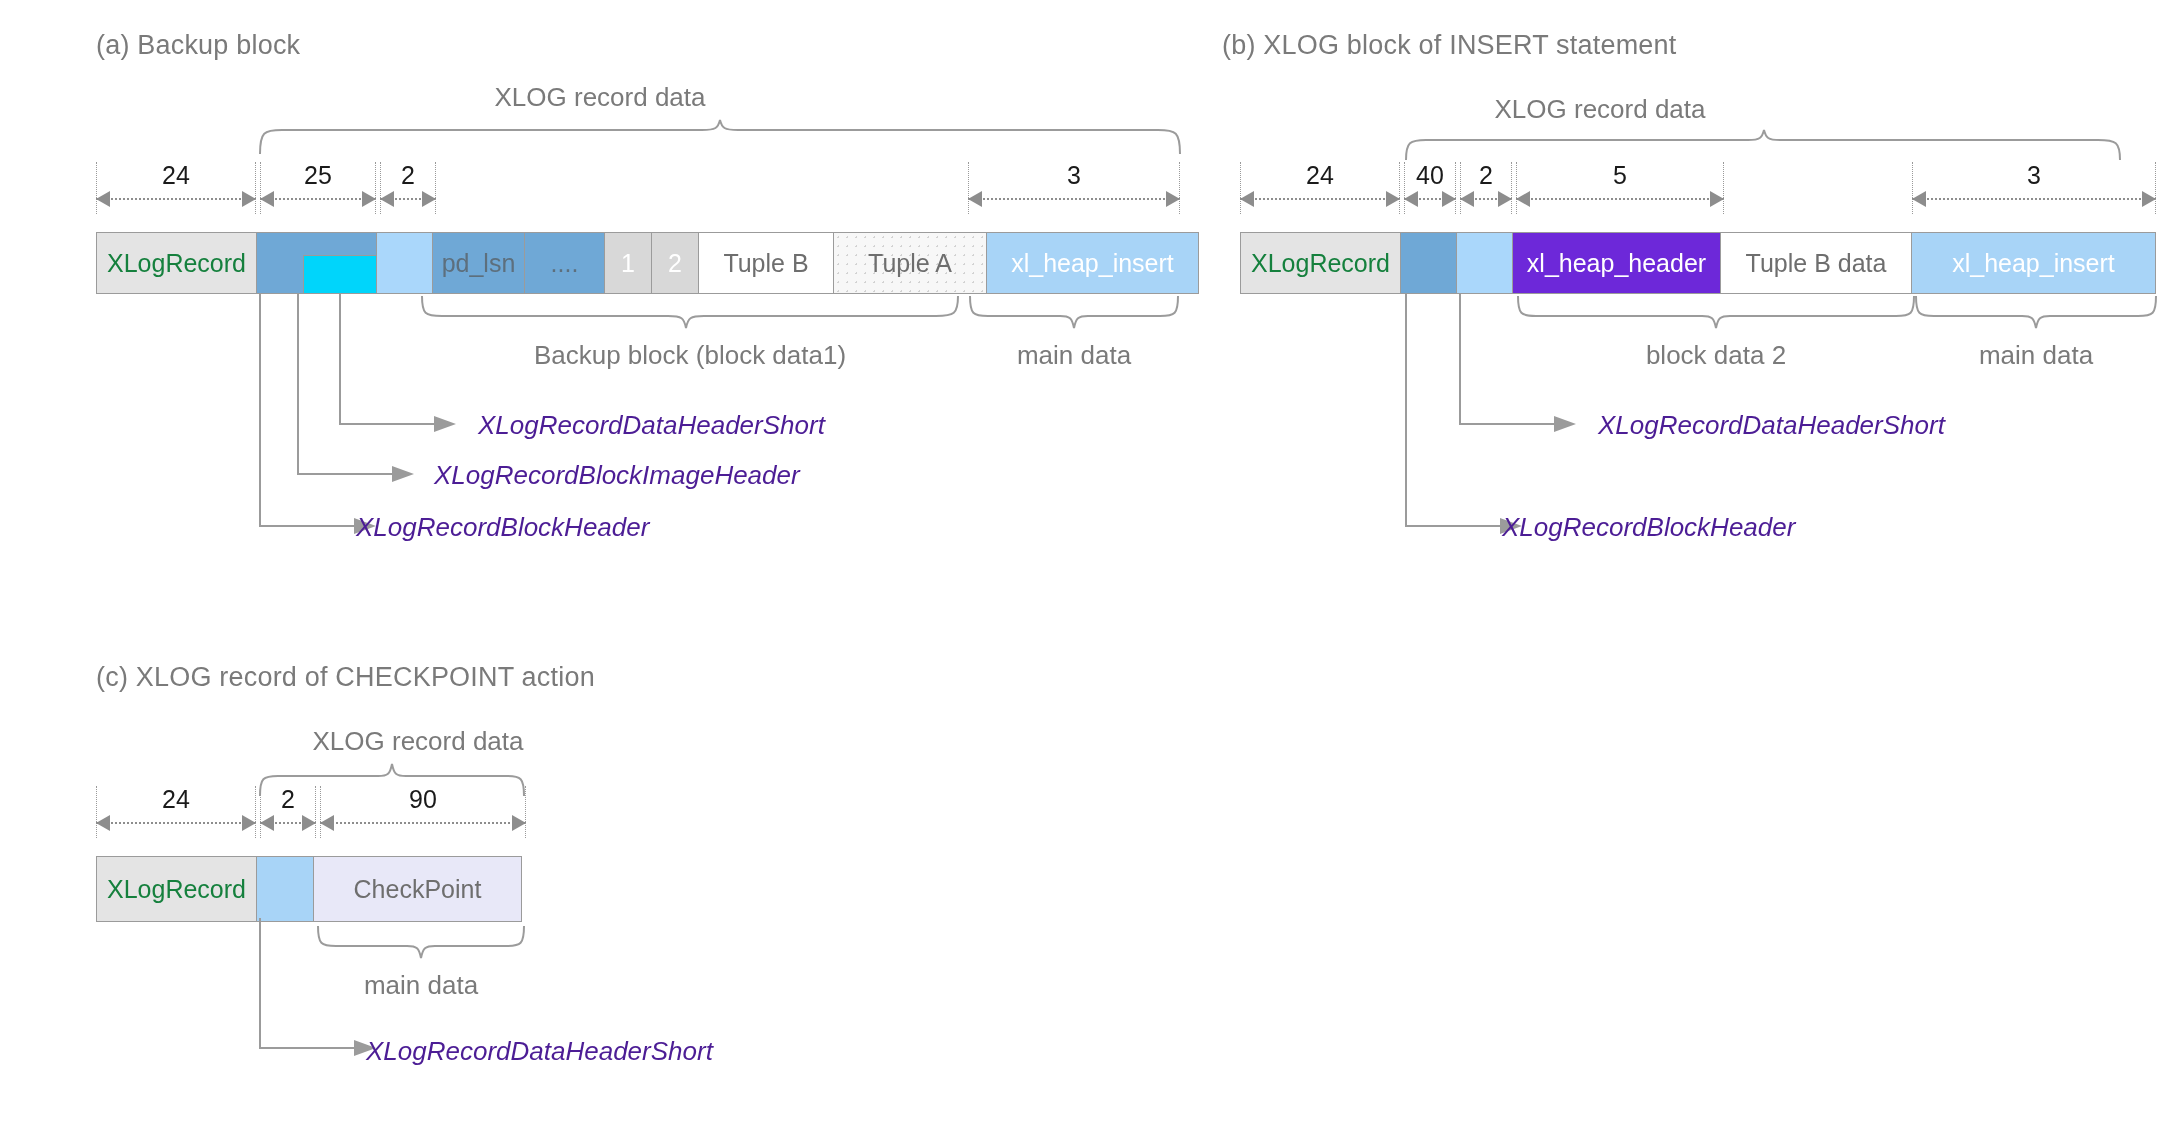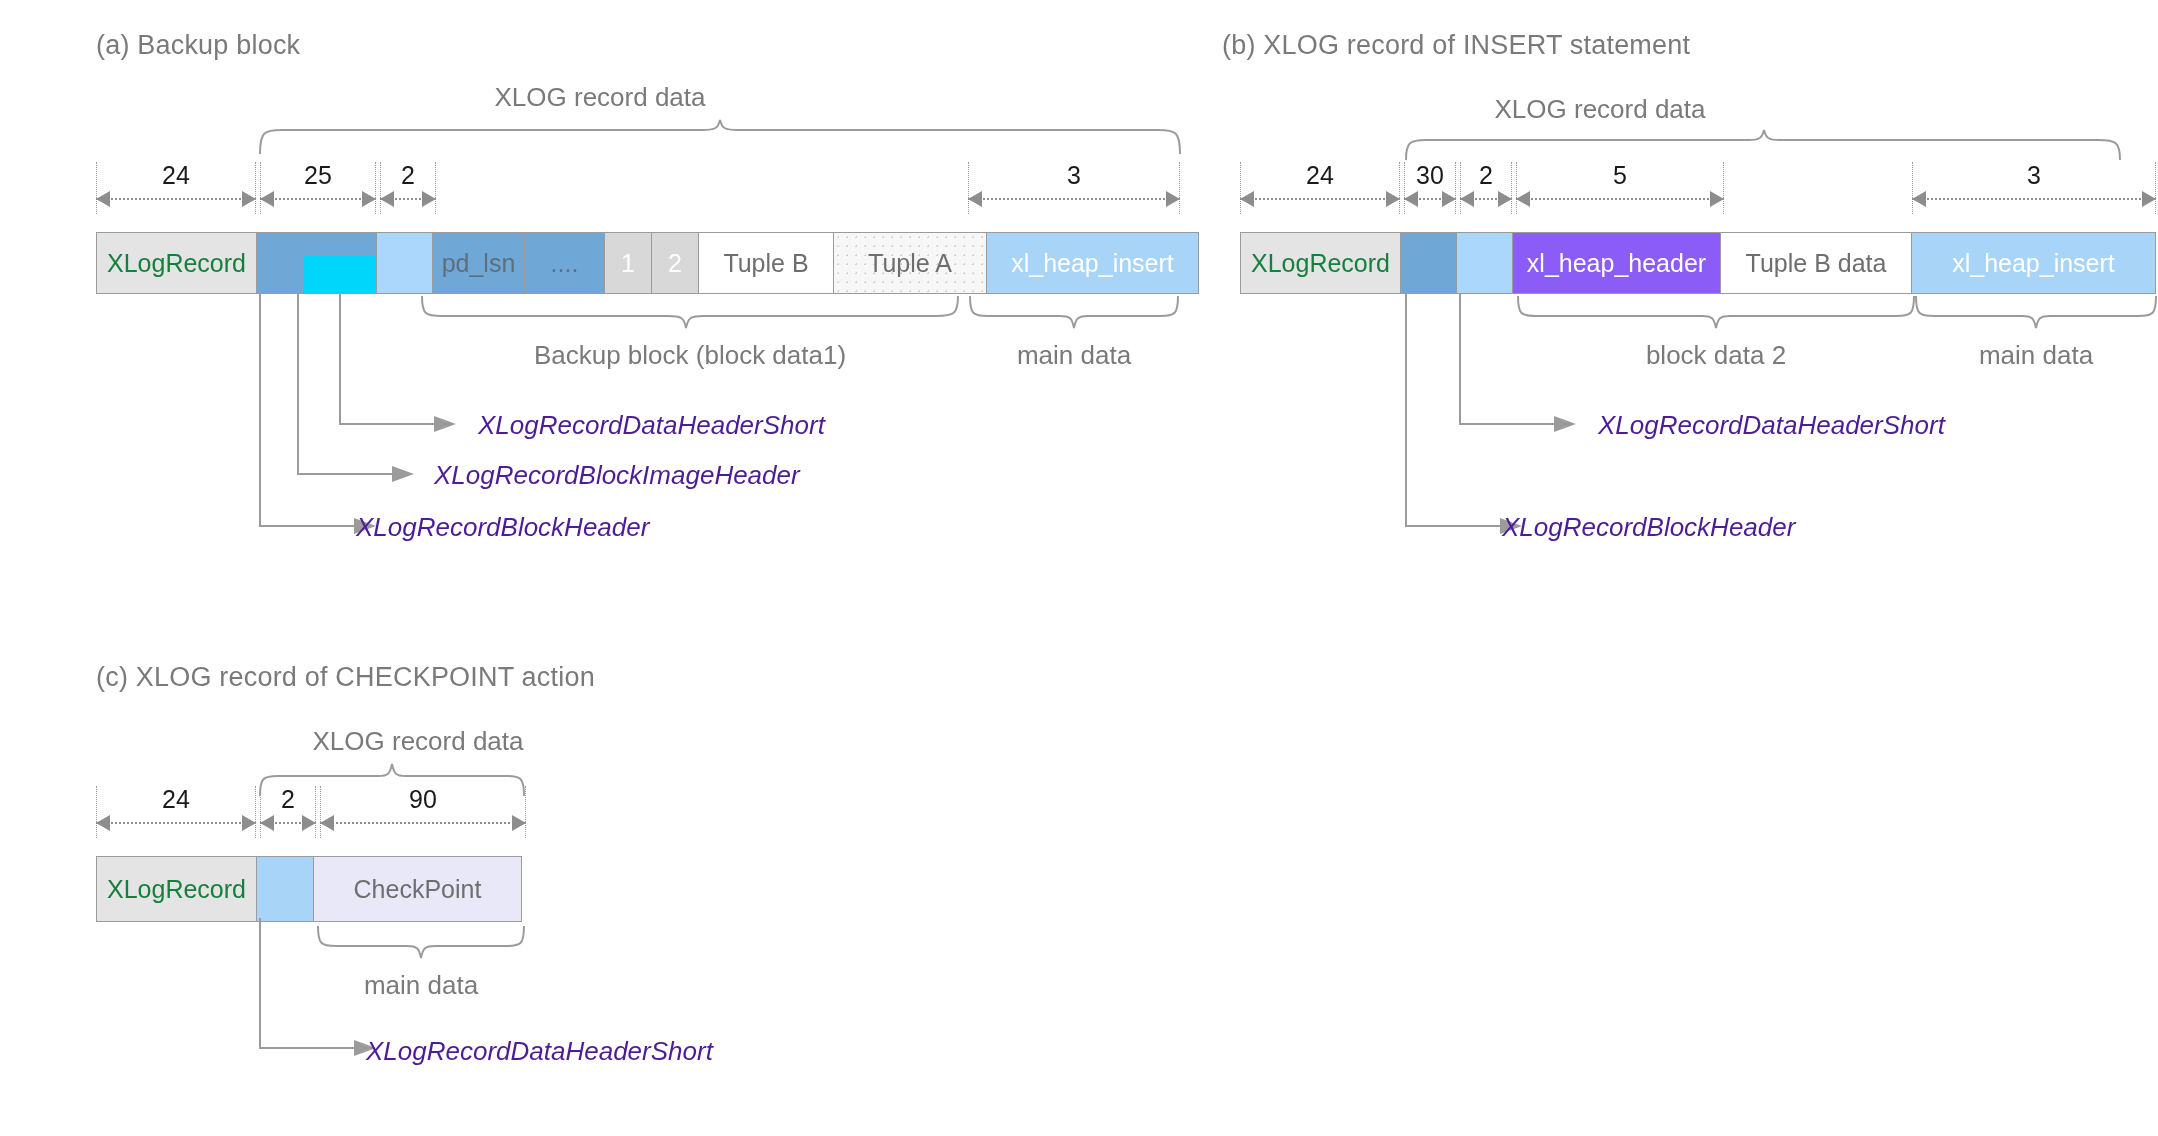--- a/index.html
+++ b/index.html
@@ -61,21 +61,21 @@
     font-size:25px;white-space:nowrap;
     line-height:1;
   }
   .seg:first-child{margin-left:0;}
   .s-xlogrecord{background:#e4e4e4;color:#15803d;}
   .s-blue-mid{background:#6fa8d6;}
   .s-blue-light{background:#aad7fb;}
   .s-blue-pale{background:#a8d4f7;color:#ffffff;}
   .s-white{background:#ffffff;color:#6e6e6e;}
   .s-gray{background:#d8d8d8;color:#ffffff;}
-  .s-teal{background:#8b5cf6;color:#ffffff;}
+  .s-teal{background:#6d28d9;color:#ffffff;}
   .s-lav{background:#e8e8f8;color:#6e6e6e;}
   .s-dotted{
     background:#f7f7f7;color:#6e6e6e;
     background-image:radial-gradient(#d2d2d2 1px,transparent 1px);
     background-size:9px 9px;
   }
   .s-blue-mid.lbl,.s-blue-light.lbl{color:#5d6f7d;text-align:center;}
 
   
   .cyanbox{
@@ -208,38 +208,38 @@
     <svg width="130" height="242" viewBox="0 0 130 242">
       <path d="M2 0 L2 232 L98 232" fill="none" stroke="#9b9b9b" stroke-width="2"></path>
       <path d="M96 224 L118 232 L96 240 Z" fill="#9b9b9b"></path>
     </svg>
   </div>
   <div class="callout-label" style="left:356px;top:512px;">XLogRecordBlockHeader</div>
 </div>
 
 <div class="fig">
 
-  <div class="caption" style="left:1222px;top:30px;">(b) XLOG record of INSERT statement</div>
+  <div class="caption" style="left:1222px;top:30px;">(b) XLOG block of INSERT statement</div>
 
   <div class="bracelabel" style="left:1370px;top:94px;width:460px;">XLOG record data</div>
   <div class="brace" style="left:1404px;top:128px;">
     <svg width="718" height="32" viewBox="0 0 718 32">
       <path d="M2 32 C2 14 6 12 22 12 L344 12 C356 12 358 10 360 2 C362 10 364 12 376 12 L694 12 C712 12 716 14 716 32" fill="none" stroke="#9b9b9b" stroke-width="2"></path>
     </svg>
   </div>
 
   <div class="dimrow" style="left:1240px;top:168px;width:920px;">
     <div class="dim" style="left:0px;width:160px;">
       <div class="num">24</div>
       <div class="arrowline"></div>
       <div class="ahl"></div>
       <div class="ahr"></div>
     </div>
     <div class="dim" style="left:164px;width:52px;">
-      <div class="num">30</div>
+      <div class="num">40</div>
       <div class="arrowline"></div>
       <div class="ahl"></div>
       <div class="ahr"></div>
     </div>
     <div class="dim" style="left:220px;width:52px;">
       <div class="num">2</div>
       <div class="arrowline"></div>
       <div class="ahl"></div>
       <div class="ahr"></div>
     </div>

